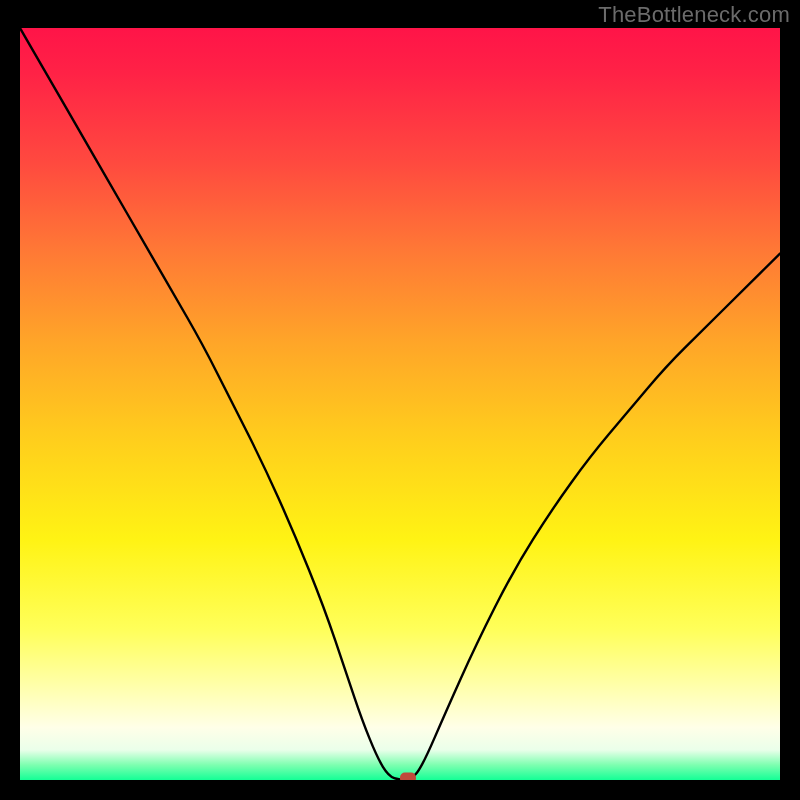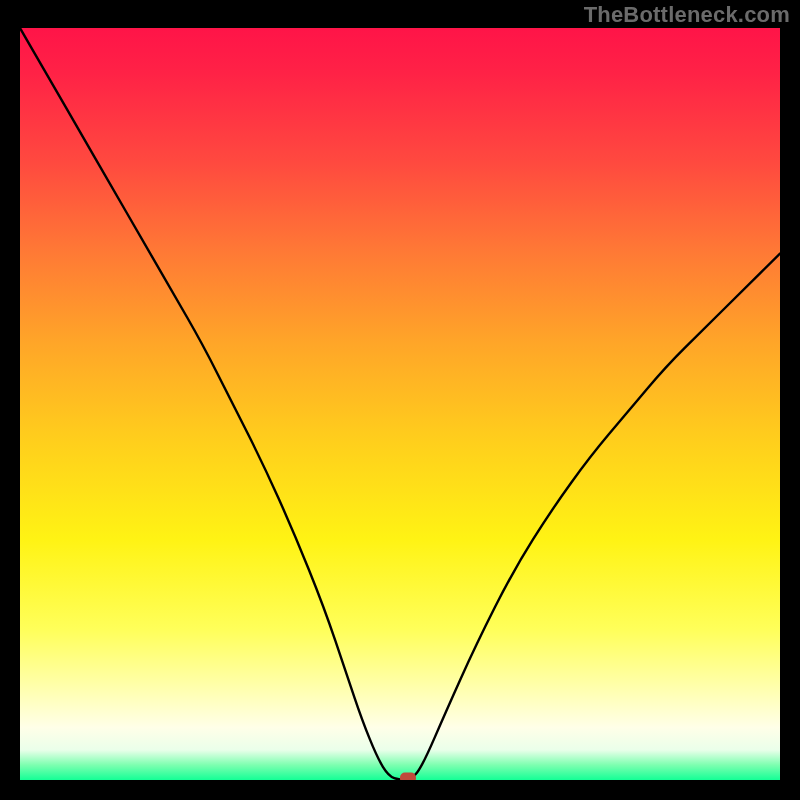--- a/index.html
+++ b/index.html
@@ -16,21 +16,21 @@
     width: 800px;
     height: 800px;
     background: #000;
   }
   .watermark {
     position: absolute;
     top: 2px;
     right: 10px;
     color: #6b6b6b;
     font-size: 22px;
-    font-weight: 700;
+    font-weight: 400;
     letter-spacing: 0.2px;
     z-index: 10;
   }
   .plot {
     position: absolute;
     left: 20px;
     top: 28px;
     width: 760px;
     height: 752px;
     

